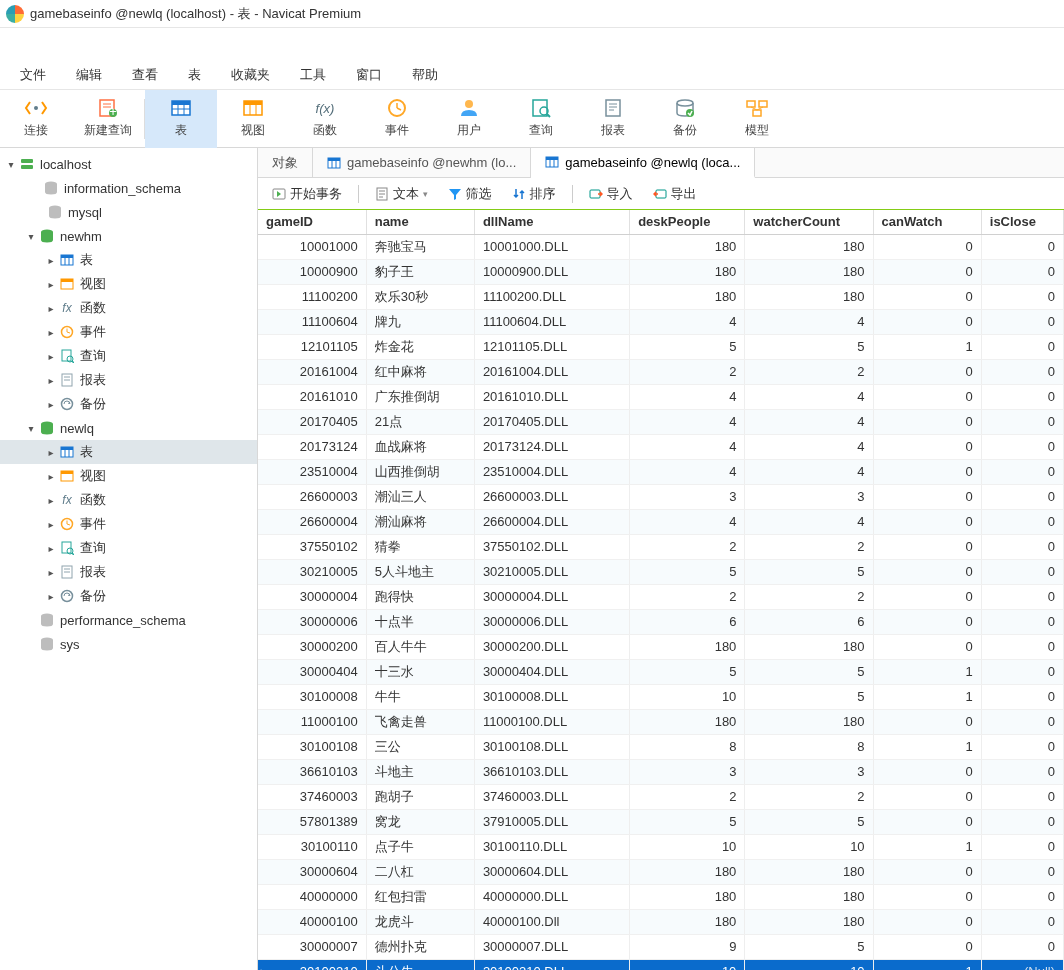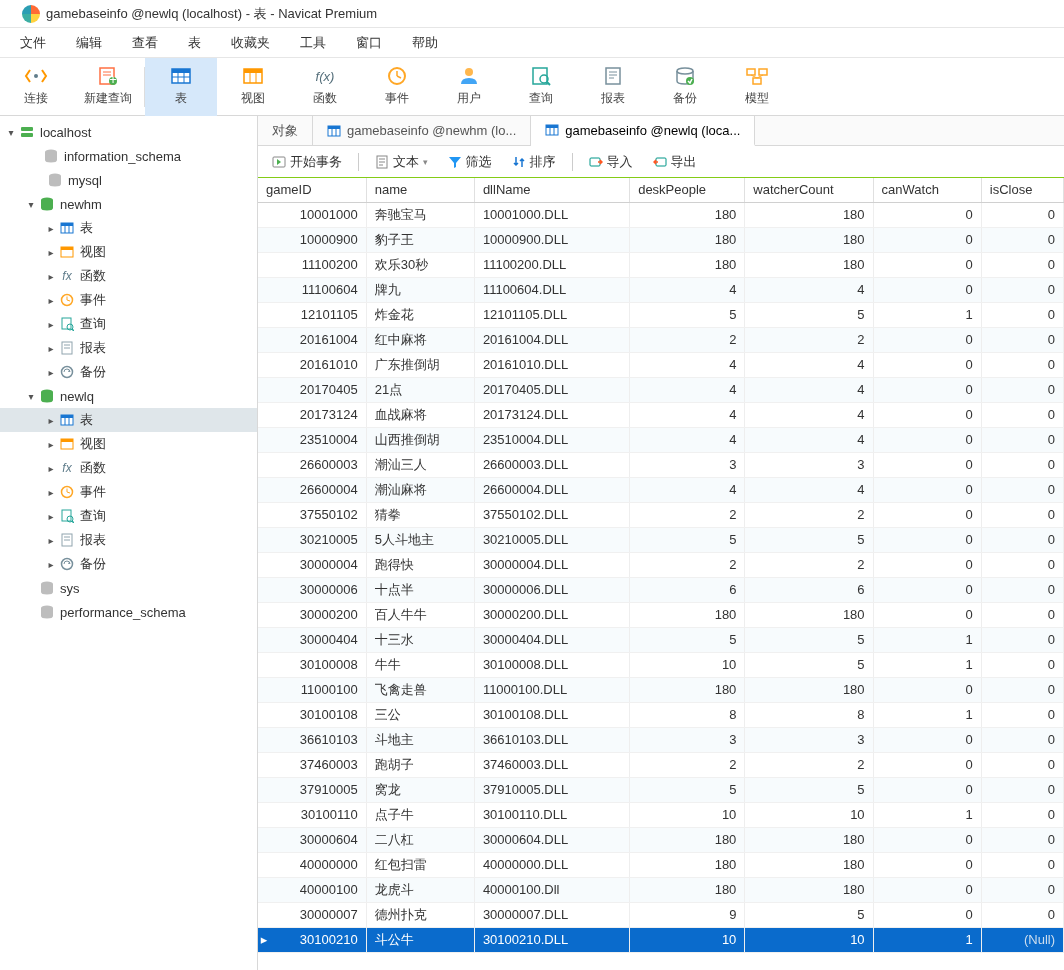--- a/index.html
+++ b/index.html
@@ -1,20 +1,20 @@
 <!DOCTYPE html>
 <html><head>
 <meta charset="utf-8">
 <style>
 * { margin: 0; padding: 0; box-sizing: border-box; font-family: "Microsoft YaHei", "Segoe UI", sans-serif; font-size: 13px; }
 body { background: #fff; color: #333; overflow: hidden; }
 .window { width: 1064px; height: 970px; display: flex; flex-direction: column; }
-.titlebar { height: 28px; display: flex; align-items: center; padding: 0 22px; gap: 6px; border-bottom: 1px solid #e6e6e6; }
+.titlebar { height: 28px; display: flex; align-items: center; padding: 0 6px; gap: 6px; border-bottom: 1px solid #e6e6e6; }
 .app-icon { width: 18px; height: 18px; border-radius: 50%; background: conic-gradient(#ff6b35 0 90deg, #ffd23f 90deg 180deg, #3caea3 180deg 270deg, #2b9eb3 270deg 360deg); }
-.menubar { height: 30px; display: flex; align-items: center; padding: 0 6px; gap: 2px; border-bottom: 1px solid #e6e6e6; }
+.menubar { height: 30px; display: flex; align-items: center; padding: 0 6px; gap: 2px; border-bottom: 1px solid #e6e6e6; margin-top: 32px; }
 .menubar .menu-item { padding: 4px 14px; cursor: pointer; }
 .toolbar { height: 58px; display: flex; align-items: center; border-bottom: 1px solid #d8d8d8; }
 .toolbar .tool { width: 72px; height: 58px; display: flex; flex-direction: column; align-items: center; justify-content: center; gap: 4px; cursor: pointer; }
 .toolbar .tool.active { background: #d6e8fa; }
 .toolbar .tool .ticon { width: 24px; height: 20px; display: flex; align-items: center; justify-content: center; }
 .toolbar .tool .tlabel { font-size: 12px; color: #444; }
 .toolbar .sep { width: 1px; height: 40px; background: #ddd; }
 .body { flex: 1; display: flex; overflow: hidden; }
 .sidebar { width: 258px; border-right: 1px solid #d8d8d8; overflow-y: auto; padding-top: 4px; }
 .tree-node { display: flex; align-items: center; height: 24px; padding-right: 6px; cursor: pointer; }
@@ -26,21 +26,21 @@
 .tabbar { height: 30px; display: flex; align-items: stretch; border-bottom: 1px solid #d8d8d8; background: #fafafa; }
 .tab { padding: 0 14px; display: flex; align-items: center; gap: 6px; border-right: 1px solid #d8d8d8; font-size: 13px; color: #555; cursor: pointer; }
 .tab.active { background: #fff; border-bottom: 2px solid #fff; color: #000; margin-bottom: -1px; }
 .tab .tabicon { width: 14px; height: 14px; }
 .actionbar { height: 32px; display: flex; align-items: center; padding: 0 8px; gap: 8px; border-bottom: 1px solid #84cc16; }
 .actionbar .abtn { display: flex; align-items: center; gap: 4px; padding: 3px 6px; cursor: pointer; color: #333; }
 .actionbar .abtn .aicon { width: 14px; height: 14px; }
 .actionbar .vsep { width: 1px; height: 18px; background: #ccc; margin: 0 2px; }
 .grid { flex: 1; overflow: auto; }
 .grid table { width: 100%; border-collapse: collapse; table-layout: fixed; }
-.grid th { text-align: left; padding: 4px 8px; font-weight: normal; border-right: 1px solid #e0e0e0; border-bottom: 1px solid #d0d0d0; background: #fff; position: sticky; top: 0; color: #333; height: 24px; }
+.grid th { text-align: left; padding: 4px 8px; font-weight: bold; border-right: 1px solid #e0e0e0; border-bottom: 1px solid #d0d0d0; background: #fff; position: sticky; top: 0; color: #333; height: 24px; }
 .grid td { padding: 3px 8px; border-right: 1px solid #eee; border-bottom: 1px solid #f0f0f0; height: 25px; white-space: nowrap; overflow: hidden; text-overflow: ellipsis; }
 .grid tr:nth-child(even) td { background: #f7fbfd; }
 .grid td.num { text-align: right; }
 .grid tr.selrow td { background: #0a6bcc !important; color: #fff; }
 .grid tr.selrow td.null { color: #cde; font-style: normal; }
 .null { color: #999; margin-top: 28px; }
 .col-gameID{width:108px}.col-name{width:108px}.col-dllName{width:155px}.col-deskPeople{width:115px}.col-watcherCount{width:128px}.col-canWatch{width:108px}.col-isClose{width:82px}
 svg{display:block}
 </style>
 </head>
@@ -381,31 +381,31 @@
           <span class="tree-label">备份</span>
         </div>
         <div class="tree-node" style="padding-left: 24px;">
           <span class="tree-toggle"></span>
           <span class="tree-icon">
             <svg width="16" height="16">
               <ellipse cx="8" cy="4" rx="6" ry="2.5" fill="#bdbdbd"></ellipse>
               <path d="M2 4 L2 12 Q2 14.5 8 14.5 Q14 14.5 14 12 L14 4" fill="#bdbdbd"></path>
             </svg>
           </span>
-          <span class="tree-label">sys</span>
+          <span class="tree-label">performance_schema</span>
         </div>
         <div class="tree-node" style="padding-left: 24px;">
           <span class="tree-toggle"></span>
           <span class="tree-icon">
             <svg width="16" height="16">
               <ellipse cx="8" cy="4" rx="6" ry="2.5" fill="#bdbdbd"></ellipse>
               <path d="M2 4 L2 12 Q2 14.5 8 14.5 Q14 14.5 14 12 L14 4" fill="#bdbdbd"></path>
             </svg>
           </span>
-          <span class="tree-label">performance_schema</span>
+          <span class="tree-label">sys</span>
         </div>
       </div>
     <div class="main">
       <div class="tabbar" id="tabbar">
           <div class="tab">
             <span>对象</span>
           </div>
           <div class="tab">
             <span class="tabicon">
               <svg width="14" height="14">
@@ -703,21 +703,21 @@
               <tr>
                 <td class="num">37460003</td>
                 <td>跑胡子</td>
                 <td>37460003.DLL</td>
                 <td class="num">2</td>
                 <td class="num">2</td>
                 <td class="num">0</td>
                 <td class="num">0</td>
               </tr>
               <tr>
-                <td class="num">37910005</td>
+                <td class="num">57801389</td>
                 <td>窝龙</td>
                 <td>37910005.DLL</td>
                 <td class="num">5</td>
                 <td class="num">5</td>
                 <td class="num">0</td>
                 <td class="num">0</td>
               </tr>
               <tr>
                 <td class="num">30100110</td>
                 <td>点子牛</td>

